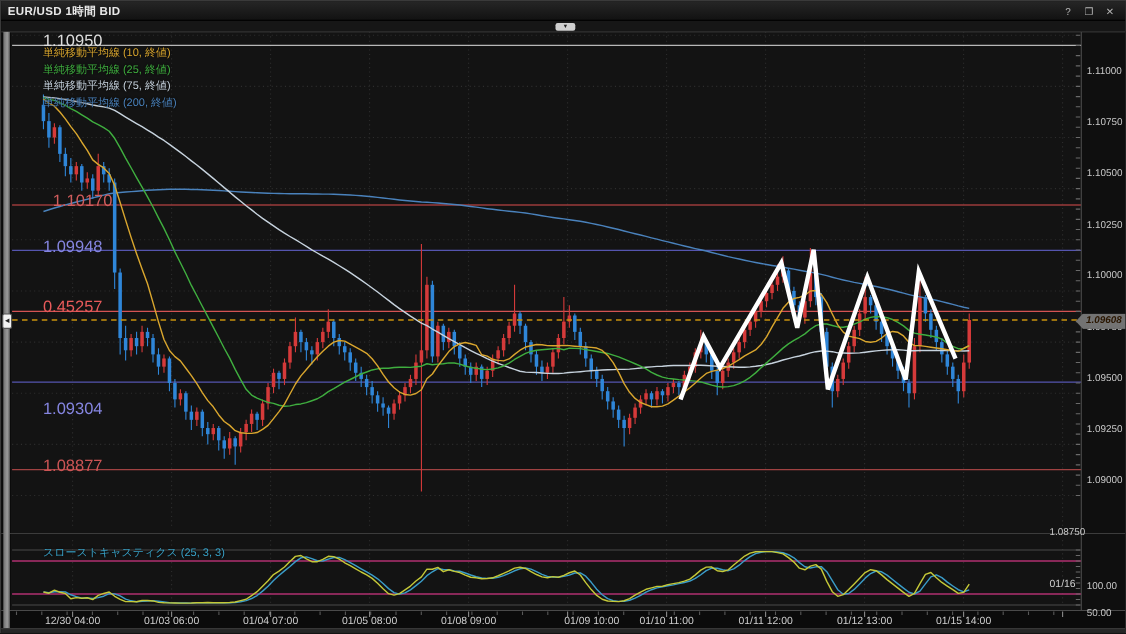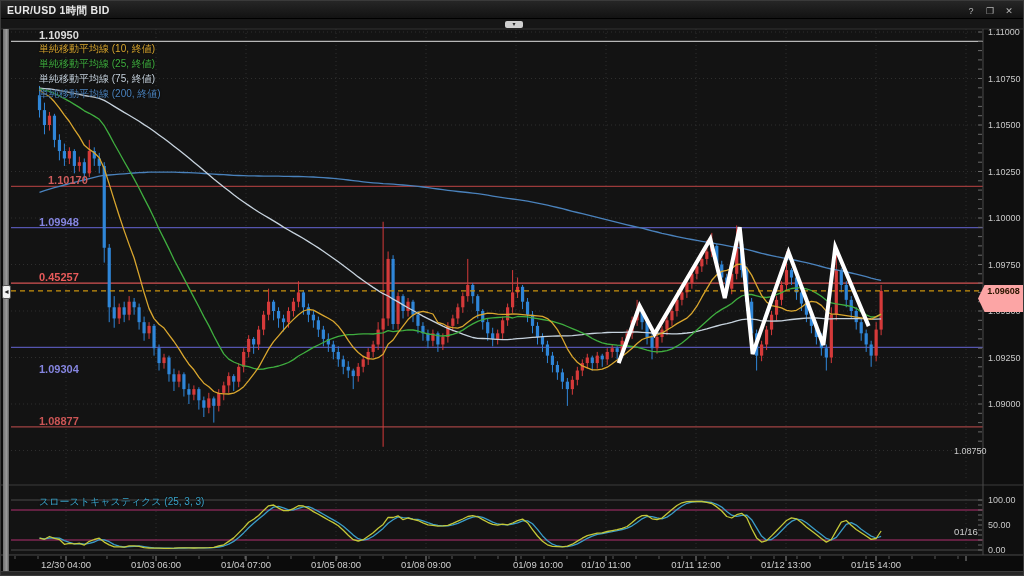--- a/index.html
+++ b/index.html
@@ -10,25 +10,25 @@
   .tb-spacer{flex:1;}
   .tb-btn{color:#b5b5b5;font-size:9px;width:16px;height:13px;line-height:13px;text-align:center;margin-left:3px;cursor:default;}
   .toolstrip{position:absolute;left:0;top:18px;width:100%;height:10px;background:#161616;}
   .collapse-btn{position:absolute;left:504px;top:20px;width:18px;height:7px;background:#cfcfcf;border-radius:2px;color:#222;font-size:6px;line-height:6px;text-align:center;}
   .leftstrip{position:absolute;left:2px;top:28px;width:6px;height:542px;background:linear-gradient(90deg,#6e6e6e,#9a9a9a 60%,#5c5c5c);}
   .handle{position:absolute;left:1px;top:284px;width:9px;height:14px;background:#f2f2f2;border:1px solid #555;border-radius:2px;color:#222;font-size:8px;line-height:12px;text-align:center;}
   svg.canvas{position:absolute;left:0;top:0;}
   .hudtext{position:absolute;white-space:nowrap;}
   .legend{position:absolute;left:38px;top:40px;}
   .legend-row{font-size:10px;line-height:15px;text-shadow:0 0 2px rgba(0,0,0,.9);}
-  .lvl-label{position:absolute;font-size:11px;font-weight:bold;}
-  .y-label{position:absolute;font-size:9px;color:#c9c9c9;}
+  .lvl-label{position:absolute;font-size:15px;}
+  .y-label{position:absolute;font-size:9px;color:#c9c9c9;margin-top:32px;}
   .x-label{position:absolute;font-size:9.5px;color:#cfcfcf;transform:translateX(-50%);}
   .stoch-label{position:absolute;left:38px;top:494px;font-size:10px;color:#39a3c9;text-shadow:0 0 2px rgba(0,0,0,.9);}
-  .badge{position:absolute;left:977px;top:284px;width:47px;height:27px;background:#fca5a5;clip-path:polygon(0 50%,14% 0,100% 0,100% 100%,14% 100%);color:#2a1600;font-size:9px;font-weight:bold;line-height:13px;text-align:center;padding-left:4px;}
+  .badge{position:absolute;left:977px;top:284px;width:47px;height:14px;background:#737373;clip-path:polygon(0 50%,14% 0,100% 0,100% 100%,14% 100%);color:#2a1600;font-size:9px;font-weight:bold;line-height:13px;text-align:center;padding-left:4px;font-style:italic;}
   .bottomstrip{position:absolute;left:0;top:570px;width:100%;height:6px;background:#262626;border-top:1px solid #3a3a3a;}
 </style>
 </head>
 <body>
 
 <div class="window">
 
   <div class="titlebar">
     <span class="title">EUR/USD 1時間 BID</span>
     <span class="tb-spacer"></span>

